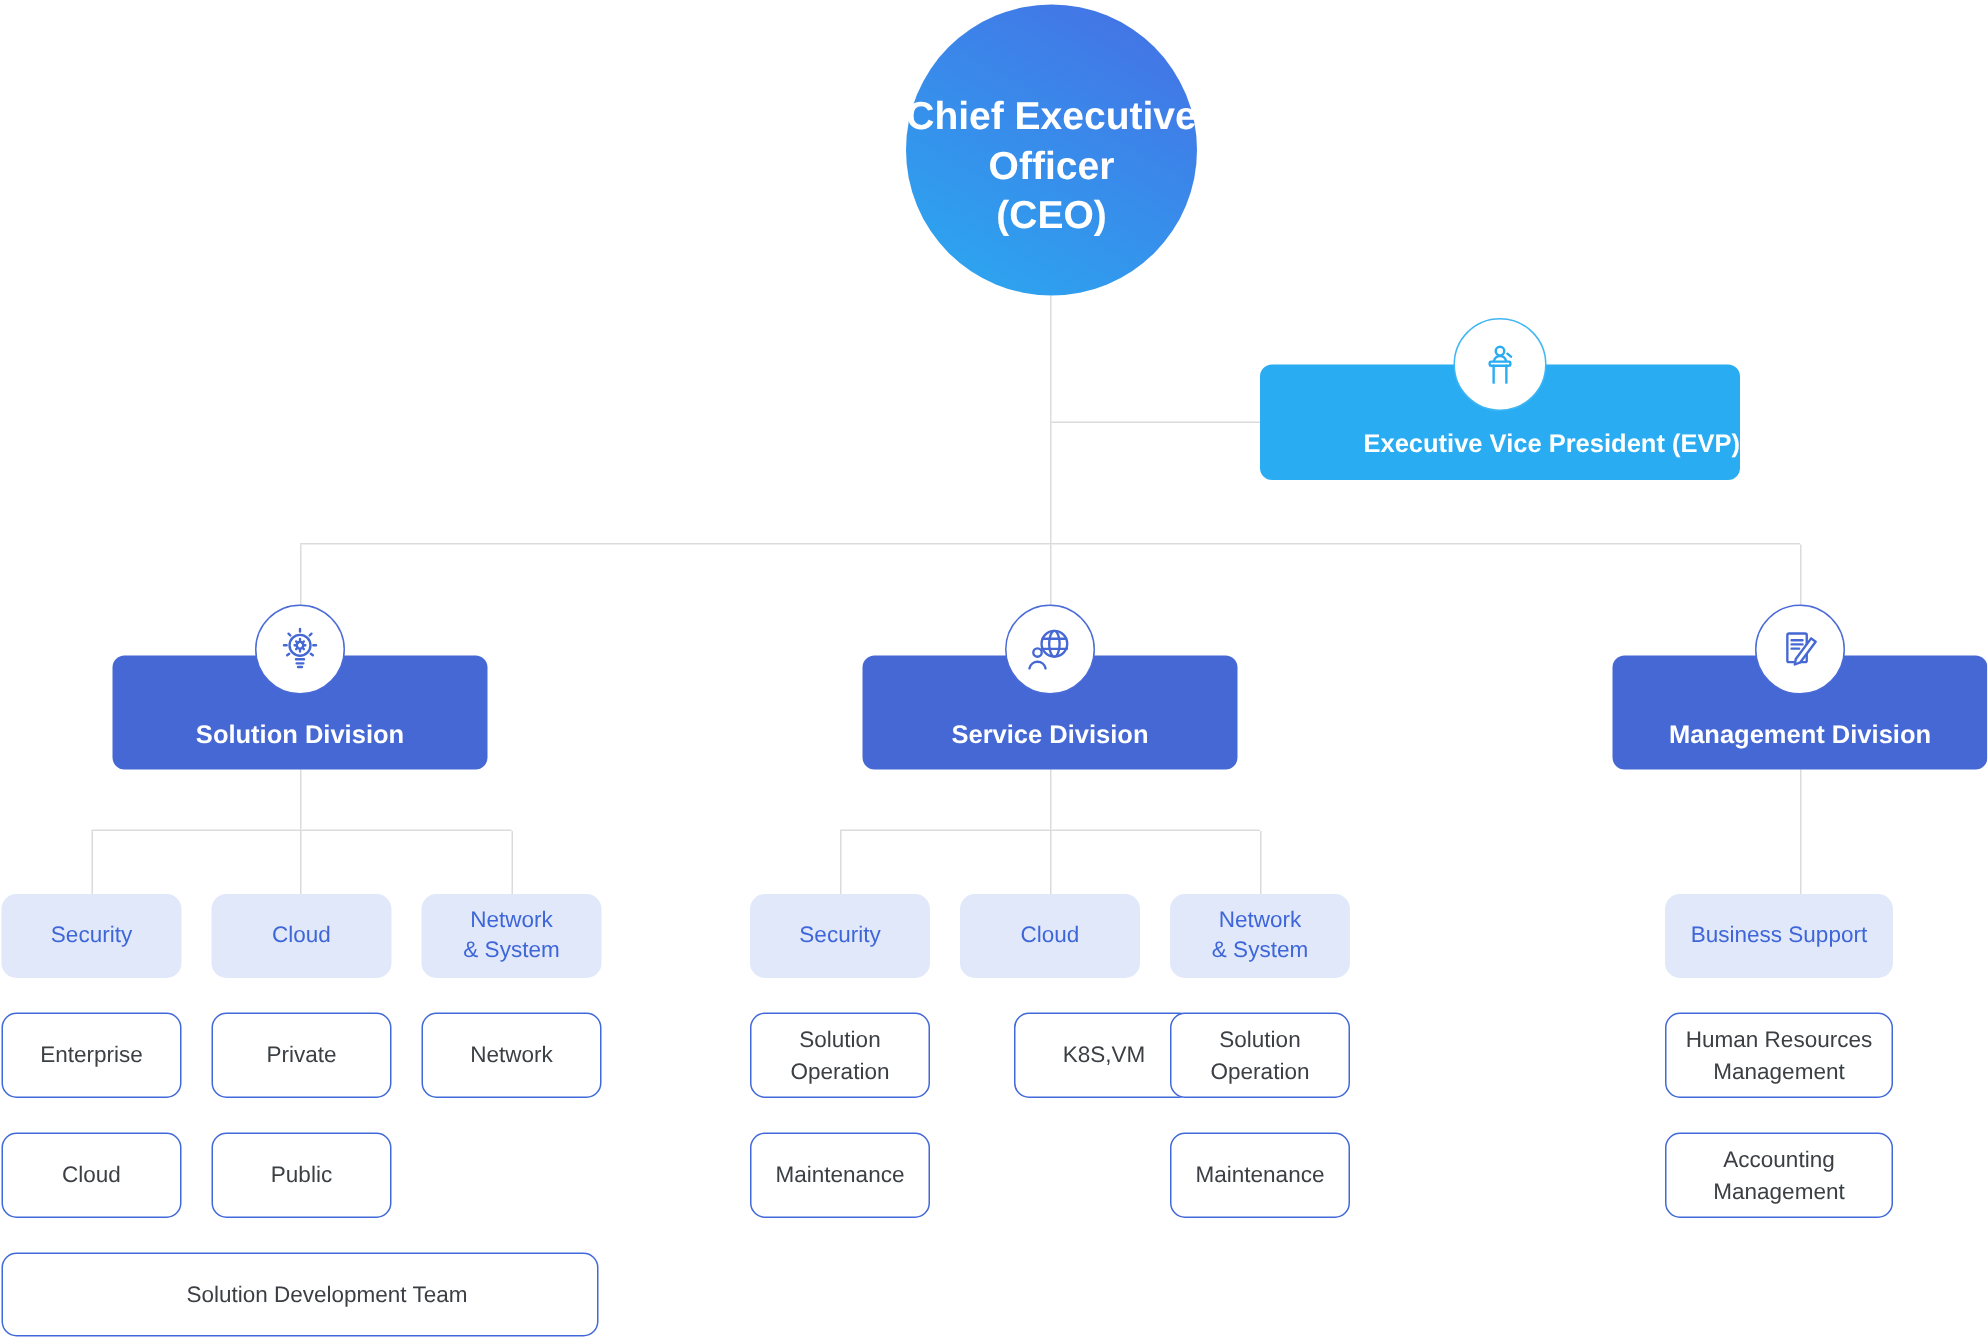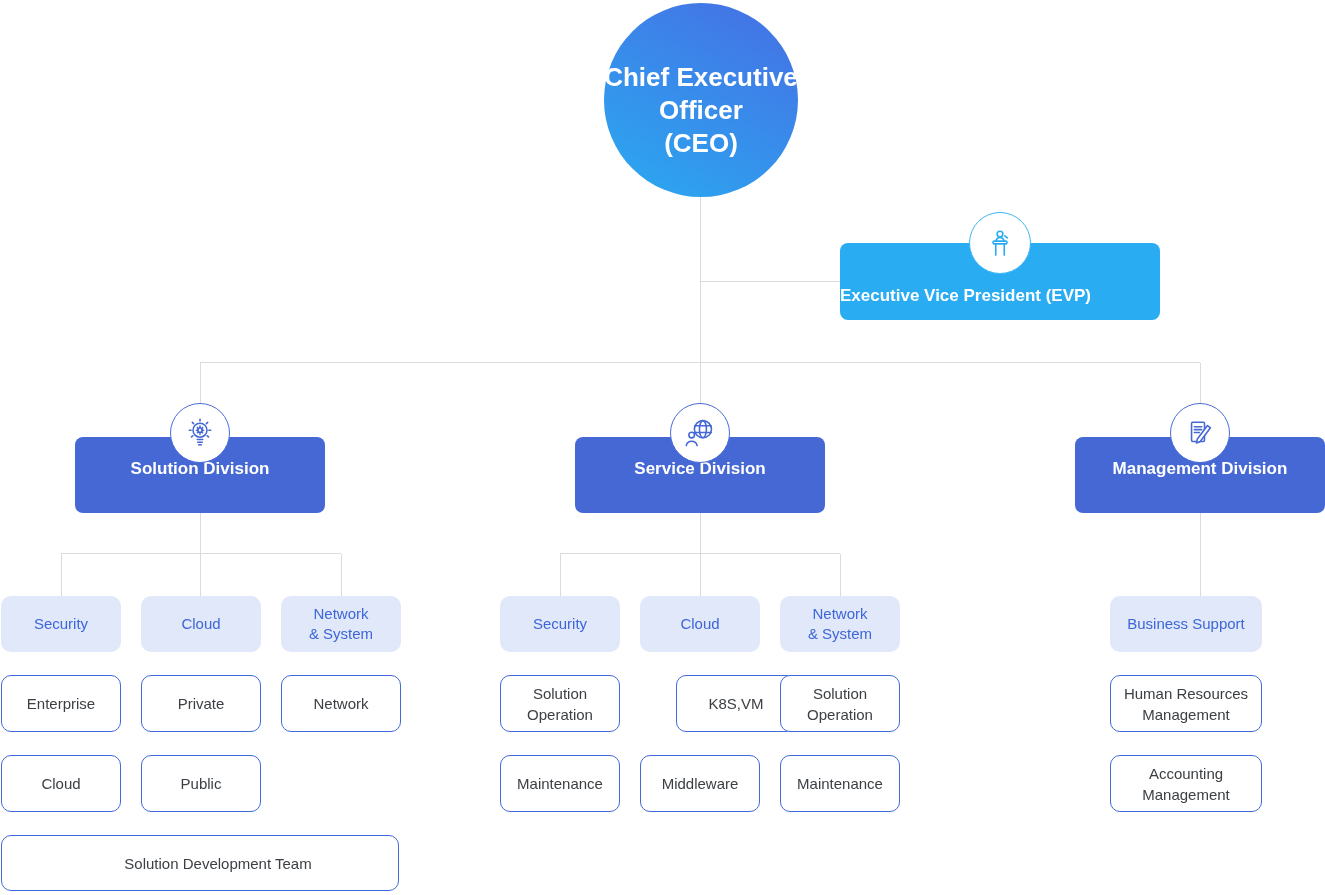--- a/index.html
+++ b/index.html
@@ -12,26 +12,26 @@
   .lh{height:1px;}
   .ceo{
     position:absolute;left:604px;top:3px;width:194px;height:194px;border-radius:50%;
     background:linear-gradient(210deg,#4571E5 5%,#2BA7F0 95%);
     display:flex;align-items:center;justify-content:center;text-align:center;
     color:#ffffff;font-size:26px;font-weight:bold;line-height:33px;
     white-space:pre-line;box-sizing:border-box;padding-top:20px;
   }
   .evp{
     position:absolute;left:840px;top:243px;width:320px;height:77px;border-radius:8px;
-    background:#29ACF2;display:flex;align-items:flex-end;justify-content:flex-start;
+    background:#29ACF2;display:flex;align-items:flex-end;justify-content:flex-end;
     color:#ffffff;font-size:17px;font-weight:bold;box-sizing:border-box;padding-bottom:14px;
   }
   .division{
     position:absolute;top:437px;width:250px;height:76px;border-radius:8px;
-    background:#4568D4;display:flex;align-items:center;justify-content:center;
+    background:#4568D4;display:flex;align-items:flex-end;justify-content:center;
     color:#ffffff;font-size:17px;font-weight:bold;box-sizing:border-box;padding-bottom:13px;
   }
   .badge{
     position:absolute;border-radius:50%;background:#ffffff;box-sizing:border-box;
     display:flex;align-items:center;justify-content:center;
   }
   .badge.div-badge{width:60px;height:60px;top:403px;border:1.5px solid #4A6BD8;}
   .badge.evp-badge{width:62px;height:62px;left:969px;top:212px;border:1.5px solid #3FB6F3;}
   .team{
     position:absolute;top:596px;height:56px;border-radius:10px;background:#E0E8F9;
@@ -150,21 +150,20 @@
   <div class="unit w120 row2" style="left:1px"><span>Cloud</span></div>
   <div class="unit w120 row2" style="left:141px"><span>Public</span></div>
   <div class="unit footer-unit"><span>Solution Development Team</span></div>
 
   <div class="unit w120 row1" style="left:500px"><span>Solution
 Operation</span></div>
   <div class="unit w120 row1" style="left:676px"><span>K8S,VM</span></div>
   <div class="unit w120 row1" style="left:780px"><span>Solution
 Operation</span></div>
   <div class="unit w120 row2" style="left:500px"><span>Maintenance</span></div>
-  <div class="unit w120 row2" style="left:640px"><span>Middleware</span></div>
   <div class="unit w120 row2" style="left:780px"><span>Maintenance</span></div>
 
   <div class="unit w180 row1" style="left:1110px"><span>Human Resources
 Management</span></div>
   <div class="unit w180 row2" style="left:1110px"><span>Accounting
 Management</span></div>
 
 </div>
 
 </body></html>

